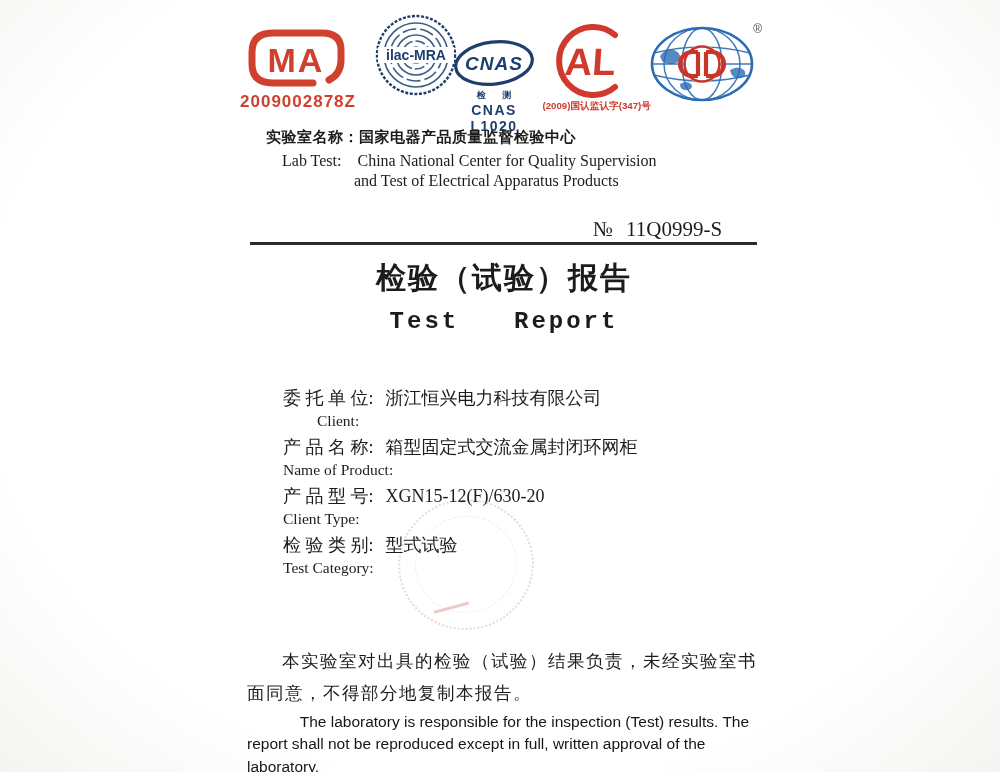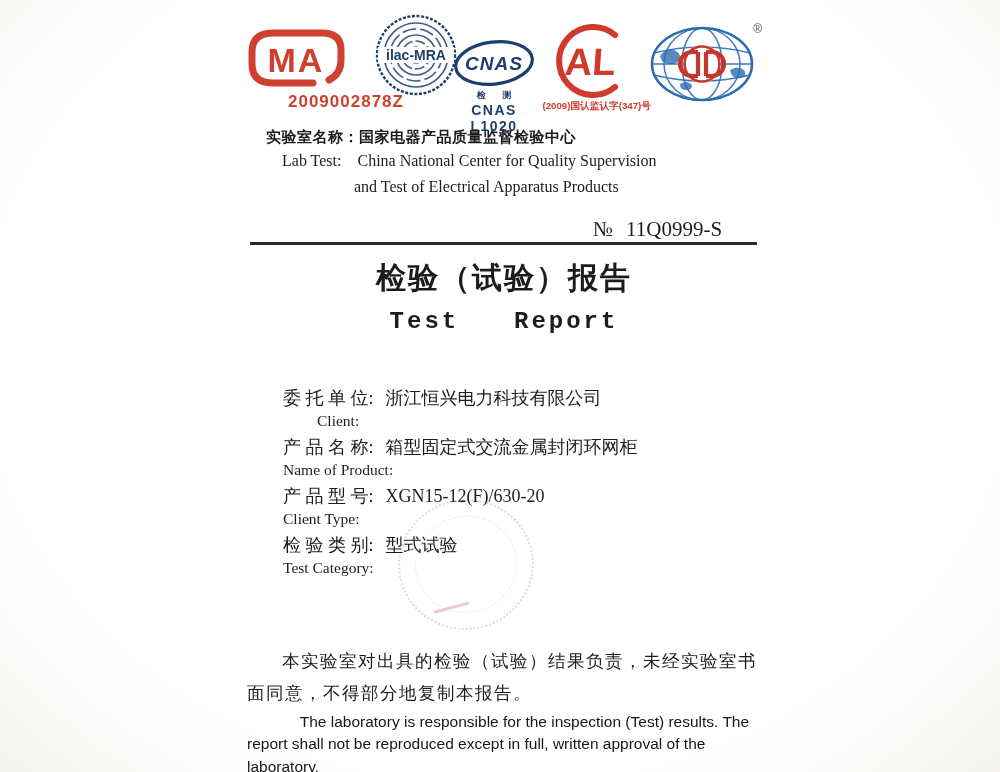--- a/index.html
+++ b/index.html
@@ -10,36 +10,36 @@
     color:#1c1c1c;
   }
   
   .logo { position:absolute; text-align:center; }
   .logo-cma   { left:240px; top:26px;  width:116px; }
   .logo-ilac  { left:374px; top:14px;  width:84px;  }
   .logo-cnas  { left:450px; top:38px;  width:88px;  }
   .logo-al    { left:538px; top:24px;  width:112px; }
   .logo-globe { left:646px; top:26px;  width:112px; }
   .cma-number { margin-top:2px; font-family:"Liberation Sans",sans-serif; font-weight:700;
-                font-size:17px; letter-spacing:1px; color:#d0402f; white-space:nowrap;margin-left:48px; }
+                font-size:17px; letter-spacing:1px; color:#d0402f; white-space:nowrap; }
   .cnas-cn    { margin-top:1px; font-family:"Liberation Sans",sans-serif; font-weight:700;
                 font-size:9px; letter-spacing:7px; color:#1e3f6e; padding-left:7px; }
   .cnas-code  { font-family:"Liberation Sans",sans-serif; font-weight:700;
                 font-size:14px; letter-spacing:1.5px; color:#1e3f6e; }
   .al-caption { margin-top:1px; font-family:"Liberation Sans",sans-serif; font-weight:700;
                 font-size:10.5px; color:#cf3a2c; white-space:nowrap; transform:scale(.92); }
   .globe-reg  { position:absolute; right:-4px; top:-4px; font-size:12px; color:#555;
                 font-family:"Liberation Sans",sans-serif; }
   
   .lab-block { position:absolute; left:266px; top:128px; width:480px; }
   .lab-cn { font-family:"Liberation Sans","DejaVu Sans",sans-serif; font-weight:700;
             font-size:15px; letter-spacing:.5px; white-space:nowrap; }
   .lab-en1 { margin-top:5px; margin-left:16px; font-size:16px; }
   .lab-en1 .lab-en-label { margin-right:16px; }
-  .lab-en2 { margin-left:88px; font-size:16px; margin-top:8px; }
+  .lab-en2 { margin-left:88px; font-size:16px; margin-top:2px; }
   
   .report-no { position:absolute; left:593px; top:217px; font-size:21px; white-space:nowrap; }
   .report-no .no-prefix { margin-right:13px; }
   .rule { position:absolute; left:250px; top:242px; width:507px; height:3px; background:#2b2b2b; }
   
   .title-block { position:absolute; left:250px; top:258px; width:508px; text-align:center; }
   .title-cn { font-family:Liberation Sans, sans-serif; font-weight:700;
               font-size:30px; letter-spacing:2px; white-space:pre; }
   .title-en { margin-top:9px; font-family:"Liberation Mono","DejaVu Sans Mono",monospace;
               font-size:24px; font-weight:700; letter-spacing:3px; word-spacing:10px; white-space:pre; }

